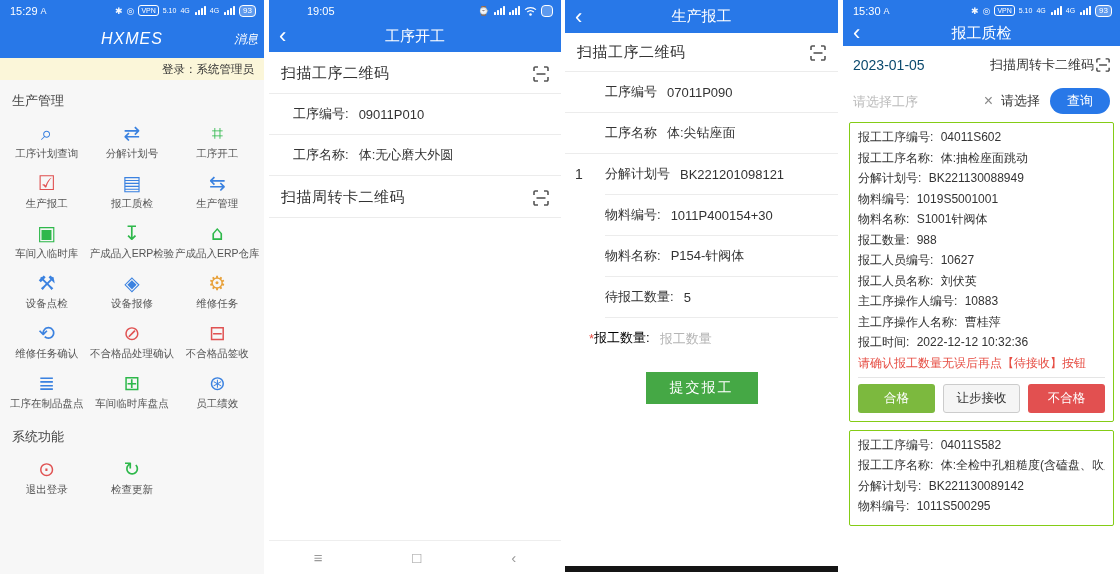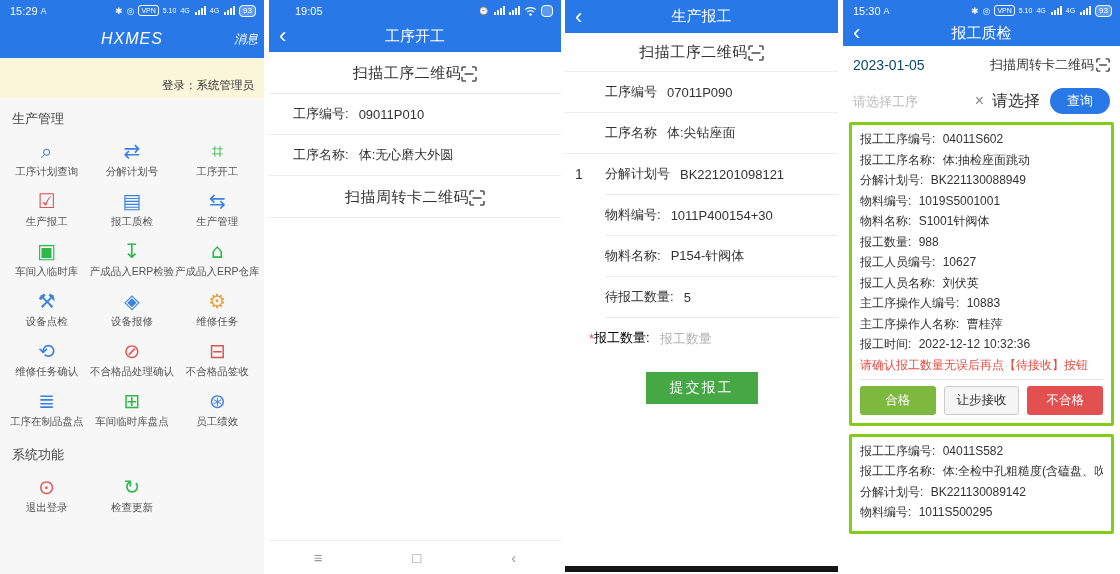--- a/index.html
+++ b/index.html
@@ -28,41 +28,41 @@
   .sig i:nth-child(1){height:3px}.sig i:nth-child(2){height:5px}
   .sig i:nth-child(3){height:7px}.sig i:nth-child(4){height:9px}
   .netlabel { font-size:7px; margin-right:1px; }
   .battery { display:inline-flex; align-items:center; border:1px solid #fff; border-radius:4px;
     font-size:8px; padding:0 3px; line-height:10px; background:rgba(255,255,255,.25); }
   .navrow { display:flex; align-items:center; height:32px; padding:0 10px; position:relative; }
   .back-btn { font-size:22px; line-height:20px; width:24px; cursor:pointer; }
   .nav-title { position:absolute; left:0; right:0; text-align:center; font-size:15px; }
   .scan-svg { width:16px; height:16px; display:block; }
   .divider { height:1px; background:#ececec; }
-  .scan-row { display:flex; align-items:center; justify-content:center;
+  .scan-row { display:flex; align-items:center; justify-content:space-between;
     padding:12px 12px 10px 12px; }
   .scan-label { font-size:15px; color:#333; letter-spacing:.5px; }
   .field-row { display:flex; align-items:center; padding:11px 12px 11px 24px; font-size:13px; color:#333; }
   .field-row .flabel { margin-right:10px; }
 
   
   .p1 .apphead { display:flex; align-items:center; position:relative; height:38px; padding:0 6px;font-style:italic; }
   .p1 .apptitle { position:absolute; left:0; right:0; text-align:center; font-size:16px; letter-spacing:1px; }
   .p1 .msg { margin-left:auto; font-size:12px; position:relative; z-index:1; cursor:pointer; }
   .loginbar { background:#fbf6d9; text-align:right; font-size:11.5px; color:#333;
-    padding:20px 10px; height:22px; }
+    padding:4px 10px; height:22px; }
   .sec-title { font-size:13px; color:#444; padding:12px 12px 6px 12px; }
   .grid { display:grid; grid-template-columns:repeat(3,1fr); row-gap:4px; padding:2px 4px; }
   .menu-item { display:flex; flex-direction:column; align-items:center; gap:3px;
     padding:4px 0 3px 0; cursor:pointer; }
   .menu-glyph { font-size:20px; line-height:22px; font-family:"DejaVu Sans",sans-serif; }
   .menu-label { font-size:10.5px; color:#555; white-space:nowrap; }
 
   
-  .p2 .statusbar { padding-left:26px; }
+  .p2 .statusbar { padding-left:26px;margin-left:12px; }
   .p2 .content { background:#fff; }
   .bottom-nav { position:absolute; bottom:0; left:0; right:0; height:34px; border-top:1px solid #eee;
     display:flex; align-items:center; justify-content:space-around; color:#9a9a9a; background:#fff; }
   .bottom-nav span { font-size:15px; cursor:pointer; }
 
   
   .p3 .navrow { height:33px; }
   .block { position:relative; }
   .block-index { position:absolute; left:10px; top:12px; font-size:14px; color:#333; }
   .p3 .field-row { padding-left:40px; }
@@ -83,24 +83,24 @@
   .stat-label { font-size:12px; color:#dbe7fb; }
   .stat-value { font-size:26px; margin-top:4px; font-weight:400; }
   .date-row { display:flex; align-items:center; justify-content:space-between; padding:10px 10px 8px 10px; }
   .date-text { font-size:14px; color:#0c4a6e; cursor:pointer; }
   .scan-link { display:flex; align-items:center; gap:2px; font-size:13px; color:#333; cursor:pointer; }
   .filter-row { display:flex; align-items:center; padding:6px 10px 8px 10px; gap:6px; }
   .filter-input { border:none; outline:none; flex:1; min-width:0; font-size:13px;
     background:transparent; font-family:inherit; }
   .filter-input::placeholder { color:#bbb; }
   .clear-x { color:#888; font-size:16px; cursor:pointer; padding:0 2px; }
-  .select-text { font-size:16px; color:#333; cursor:pointer; margin-right:4px; }
+  .select-text { font-size:13px; color:#333; cursor:pointer; margin-right:4px; }
   .search-btn { background:#2878e8; color:#fff; border:none; border-radius:13px;
     font-size:13px; padding:4px 17px; cursor:pointer; font-family:inherit; }
-  .card { border:3px solid #84cc16; border-radius:2px; margin:0 6px 8px 6px; background:#fff;
+  .card { border:1px solid #84cc16; border-radius:2px; margin:0 6px 8px 6px; background:#fff;
     padding:4px 8px 8px 8px; }
   .card-row { font-size:12px; color:#333; line-height:20.5px; white-space:nowrap; overflow:hidden; }
   .card-row .cl { margin-right:4px; }
   .warn-row { font-size:12px; color:#e64c42; line-height:21px; white-space:nowrap; }
   .card .divider { margin:3px 0 6px 0; background:#e5e5e5; }
   .btn-row { display:flex; gap:8px; }
   .btn-row button { flex:1; border-radius:3px; font-size:12.5px; padding:5px 0;
     cursor:pointer; font-family:inherit; border:1px solid transparent; }
   .btn-pass { background:#7cb93e; color:#fff; }
   .btn-concede { background:#f5f5f5; color:#333; border-color:#ccc !important; }

